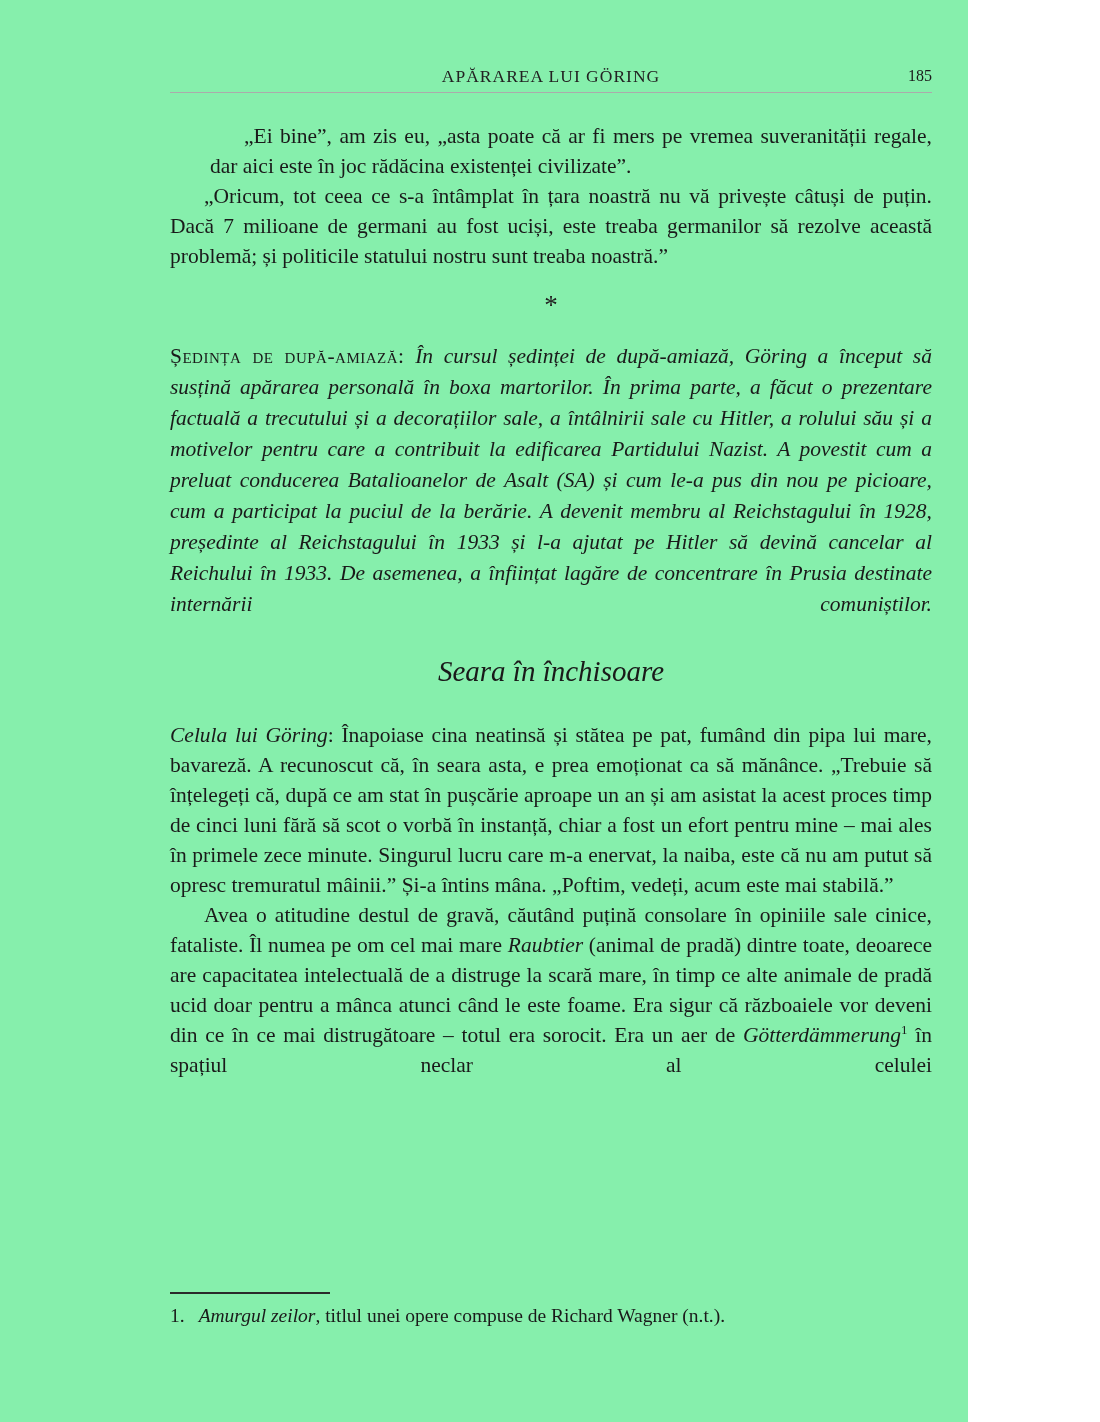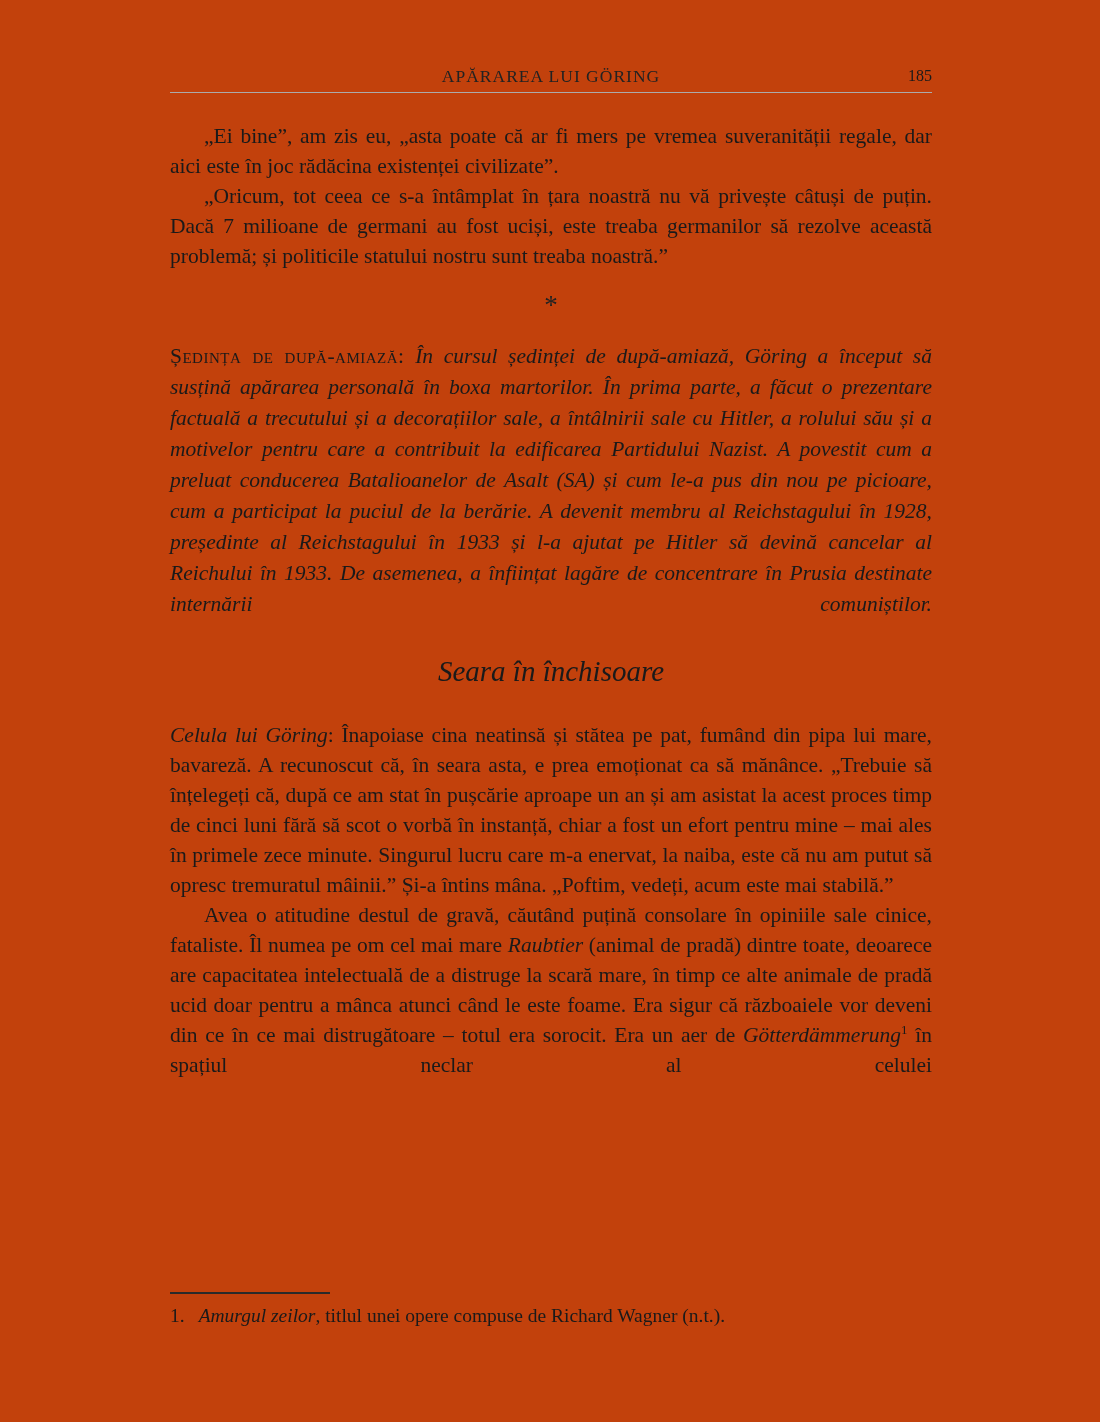--- a/index.html
+++ b/index.html
@@ -1,19 +1,19 @@
 <!DOCTYPE html>
 <html lang="ro"><head>
 <meta charset="utf-8">
 <style>
   html,body { margin:0; padding:0; background:#ffffff; }
   .page {
     position:relative;
-    width:1100px; height:1422px;
-    background:#c2410c;
+    width:968px; height:1422px;
+    background:#86efac;
     font-family:"Liberation Serif", serif;
     color:#1a1a1a;
     overflow:hidden;
   }
   .content {
     position:absolute; left:170px; top:66px; width:762px;
   }
   .page-header { position:relative; height:24px; }
   .running-title {
     display:block; text-align:center;
@@ -23,21 +23,21 @@
     position:absolute; right:0; top:1px;
     font-size:16px; color:#1a1a1a;
   }
   .header-rule { border:none; border-bottom:1.5px solid #ababab; margin:5px 0 0 0; }
 
   .body {
     font-size:21.5px; line-height:30px;
     text-align:justify; margin:0;
   }
   .indent { text-indent:34px; }
-  .first-block { margin-top:31px; }
+  .first-block { margin-top:31px;margin-left:40px; }
   .italic { font-style:italic; }
 
   .separator {
     text-align:center; font-size:27px; line-height:40px;
     margin:14px 0 8px 0; height:40px; color:#222;
   }
 
   .summary {
     font-size:21.5px; line-height:31px; margin:16px 0 0 0;
     font-style:italic;

